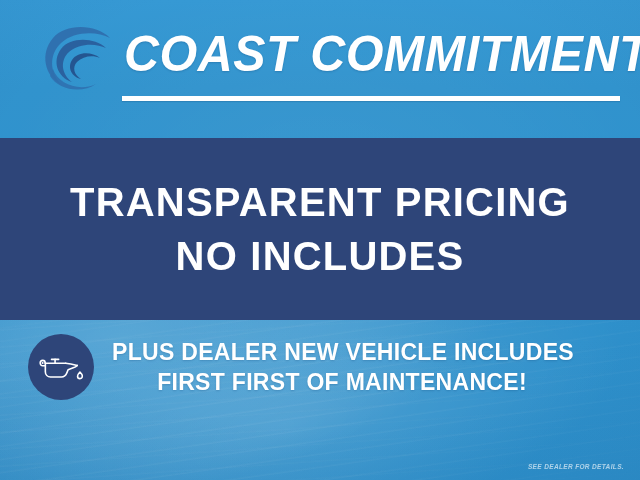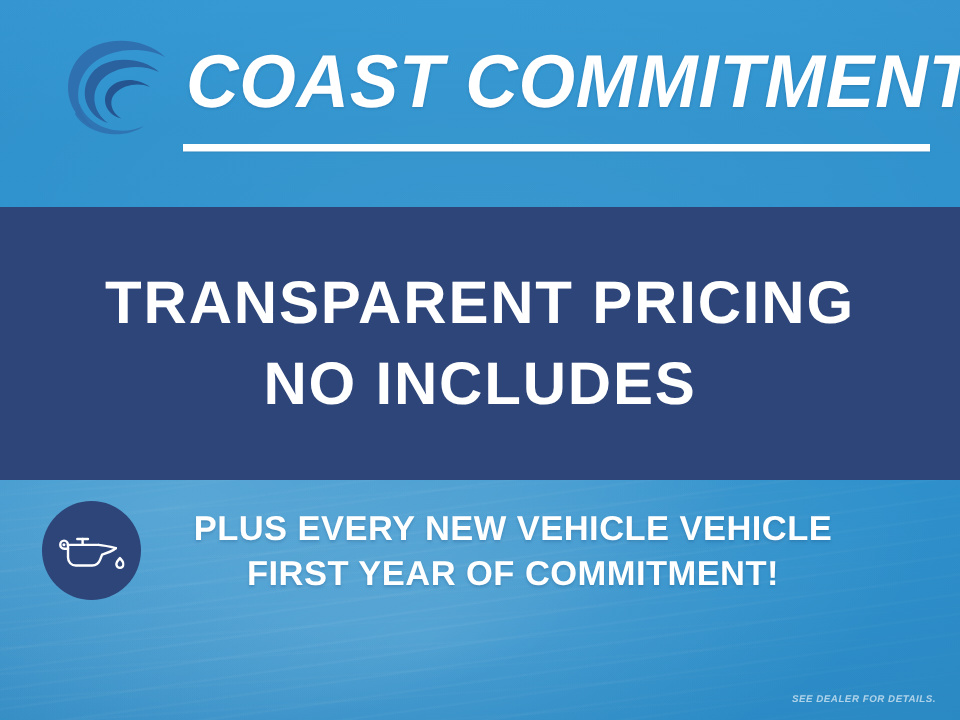--- a/index.html
+++ b/index.html
@@ -286,20 +286,20 @@
                    C6.1 9.6 7.3 11 7.3 12.6"></path>
           <circle cx="4.3" cy="12.8" r="1.2" fill="#ffffff" stroke="none"></circle>
 
           <path d="M48.4 23.4 C48.4 23.4 45.6 26.4 45.6 28.3 C45.6 29.9 46.9 31.1 48.4 31.1
                    C49.9 31.1 51.2 29.9 51.2 28.3 C51.2 26.4 48.4 23.4 48.4 23.4 Z"></path>
         </g>
       </svg>
     </div>
 
     <div class="promo-text">
-      <div class="promo-line">PLUS EVERY NEW VEHICLE VEHICLE</div>
-      <div class="promo-line">FIRST YEAR OF COMMITMENT!</div>
+      <div class="promo-line">PLUS DEALER NEW VEHICLE INCLUDES</div>
+      <div class="promo-line">FIRST FIRST OF MAINTENANCE!</div>
     </div>
   </div>
 
   <div class="disclaimer">SEE DEALER FOR DETAILS.</div>
 
 </div>
 
 </body></html>

